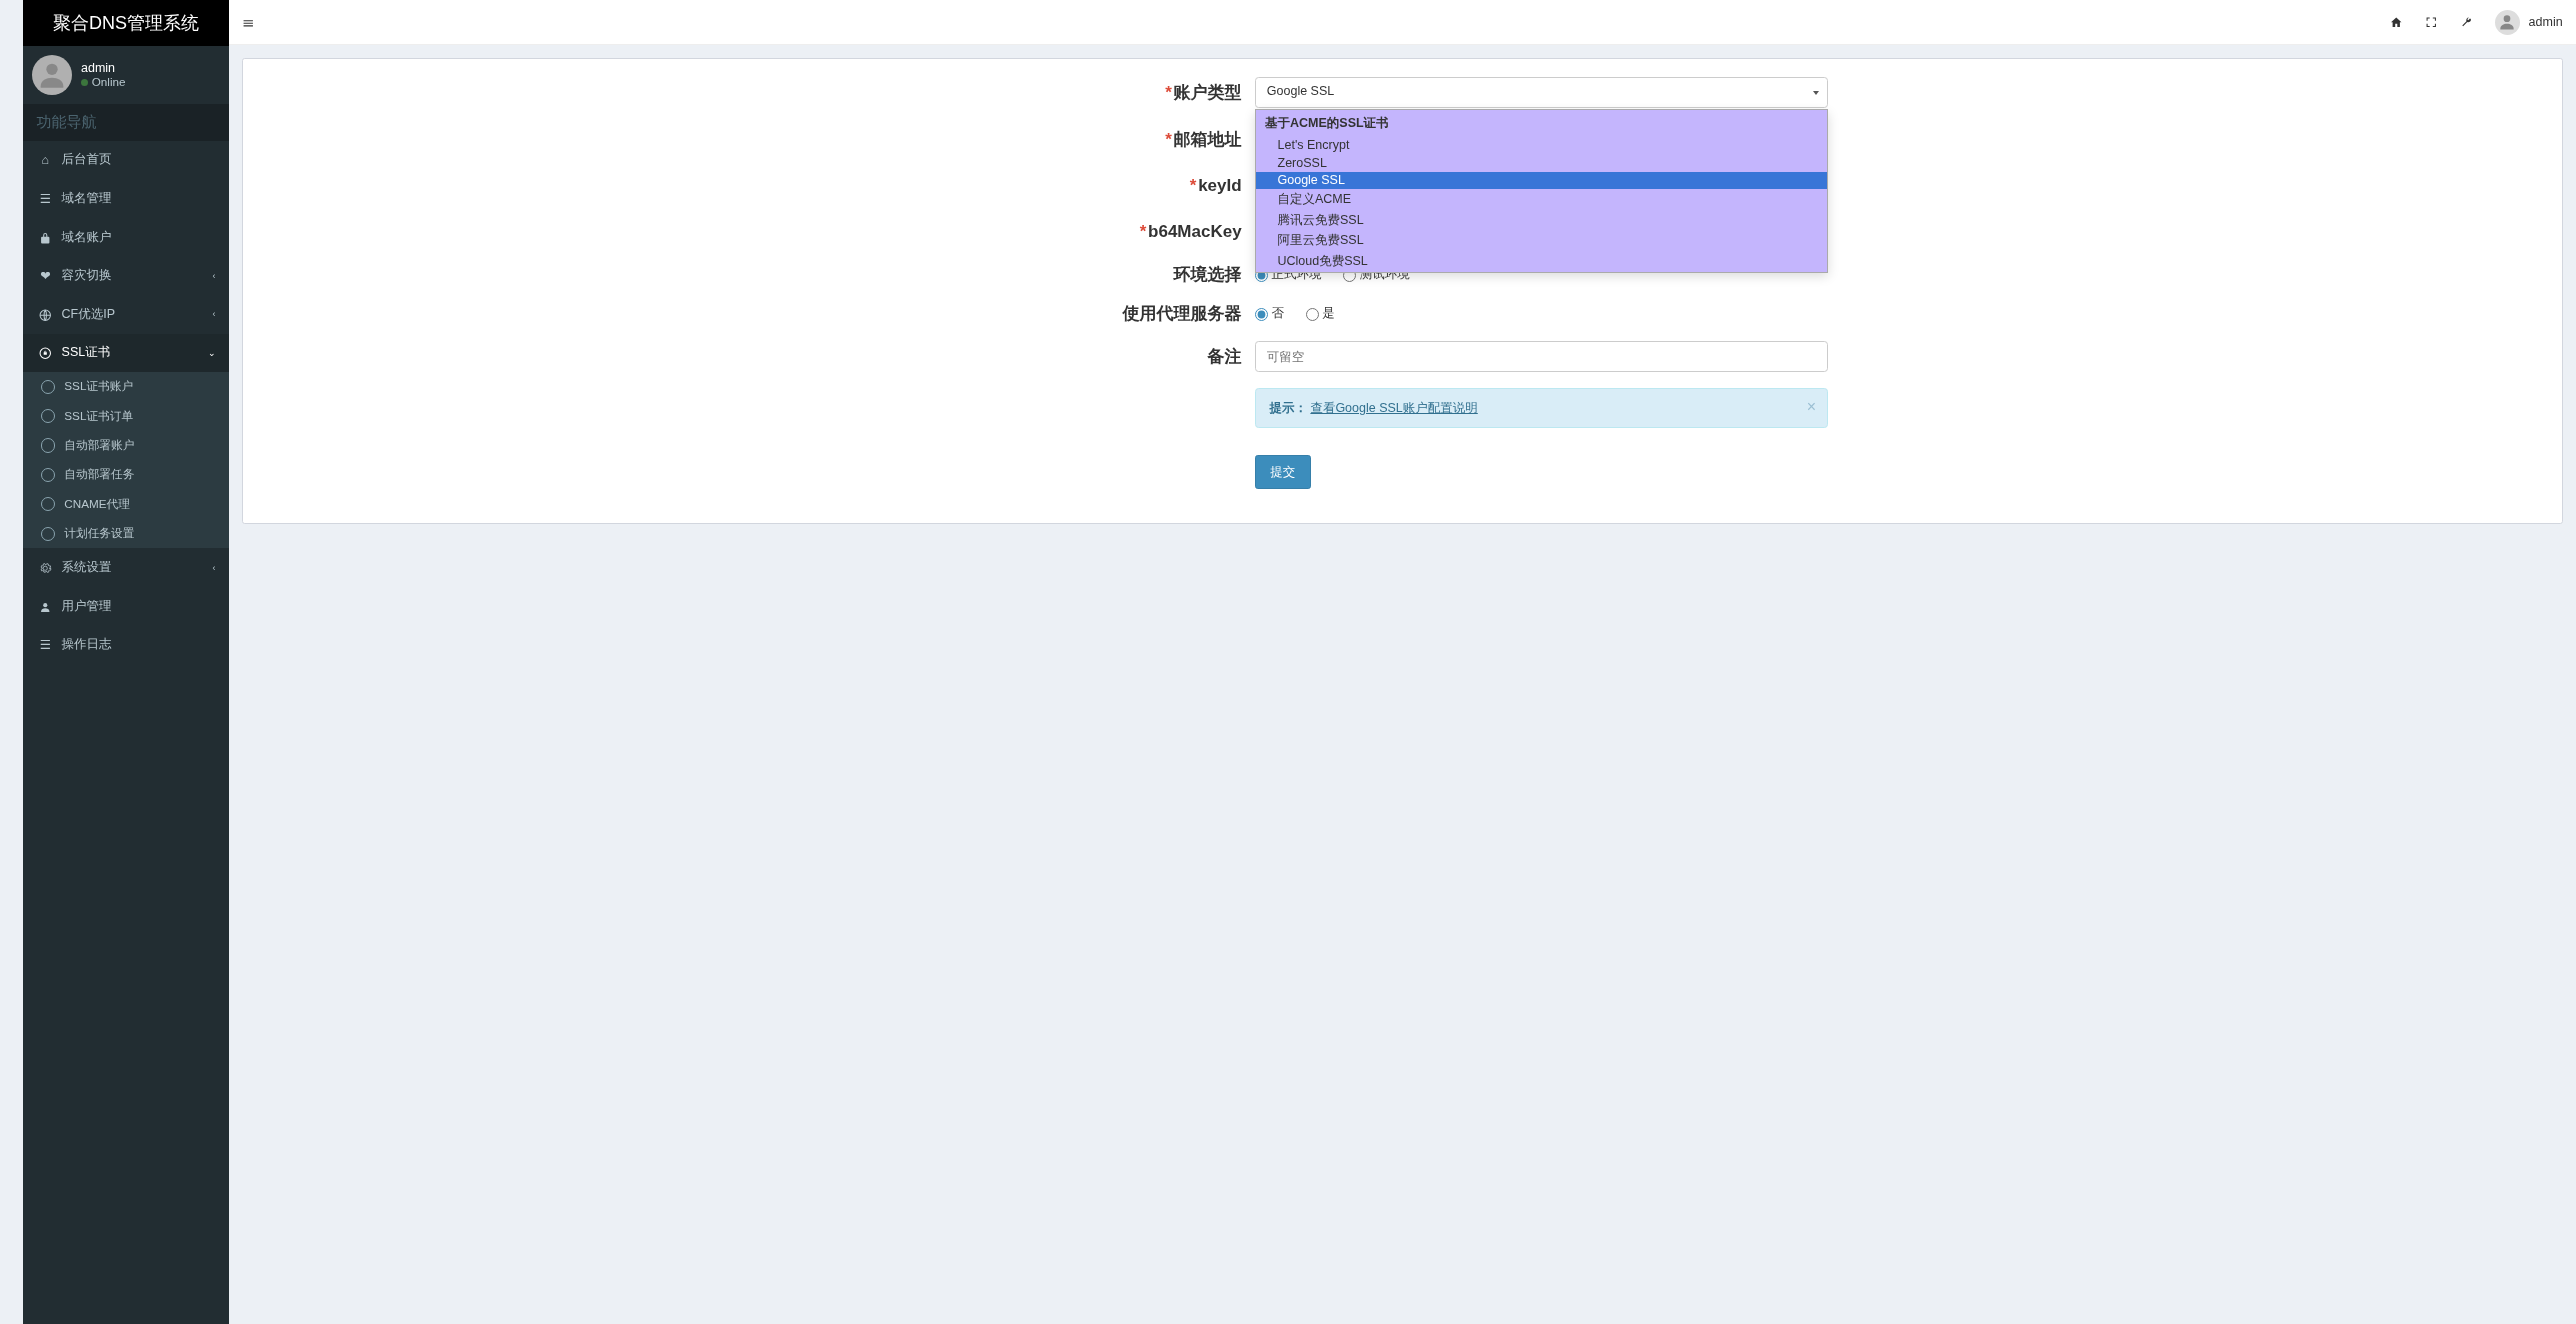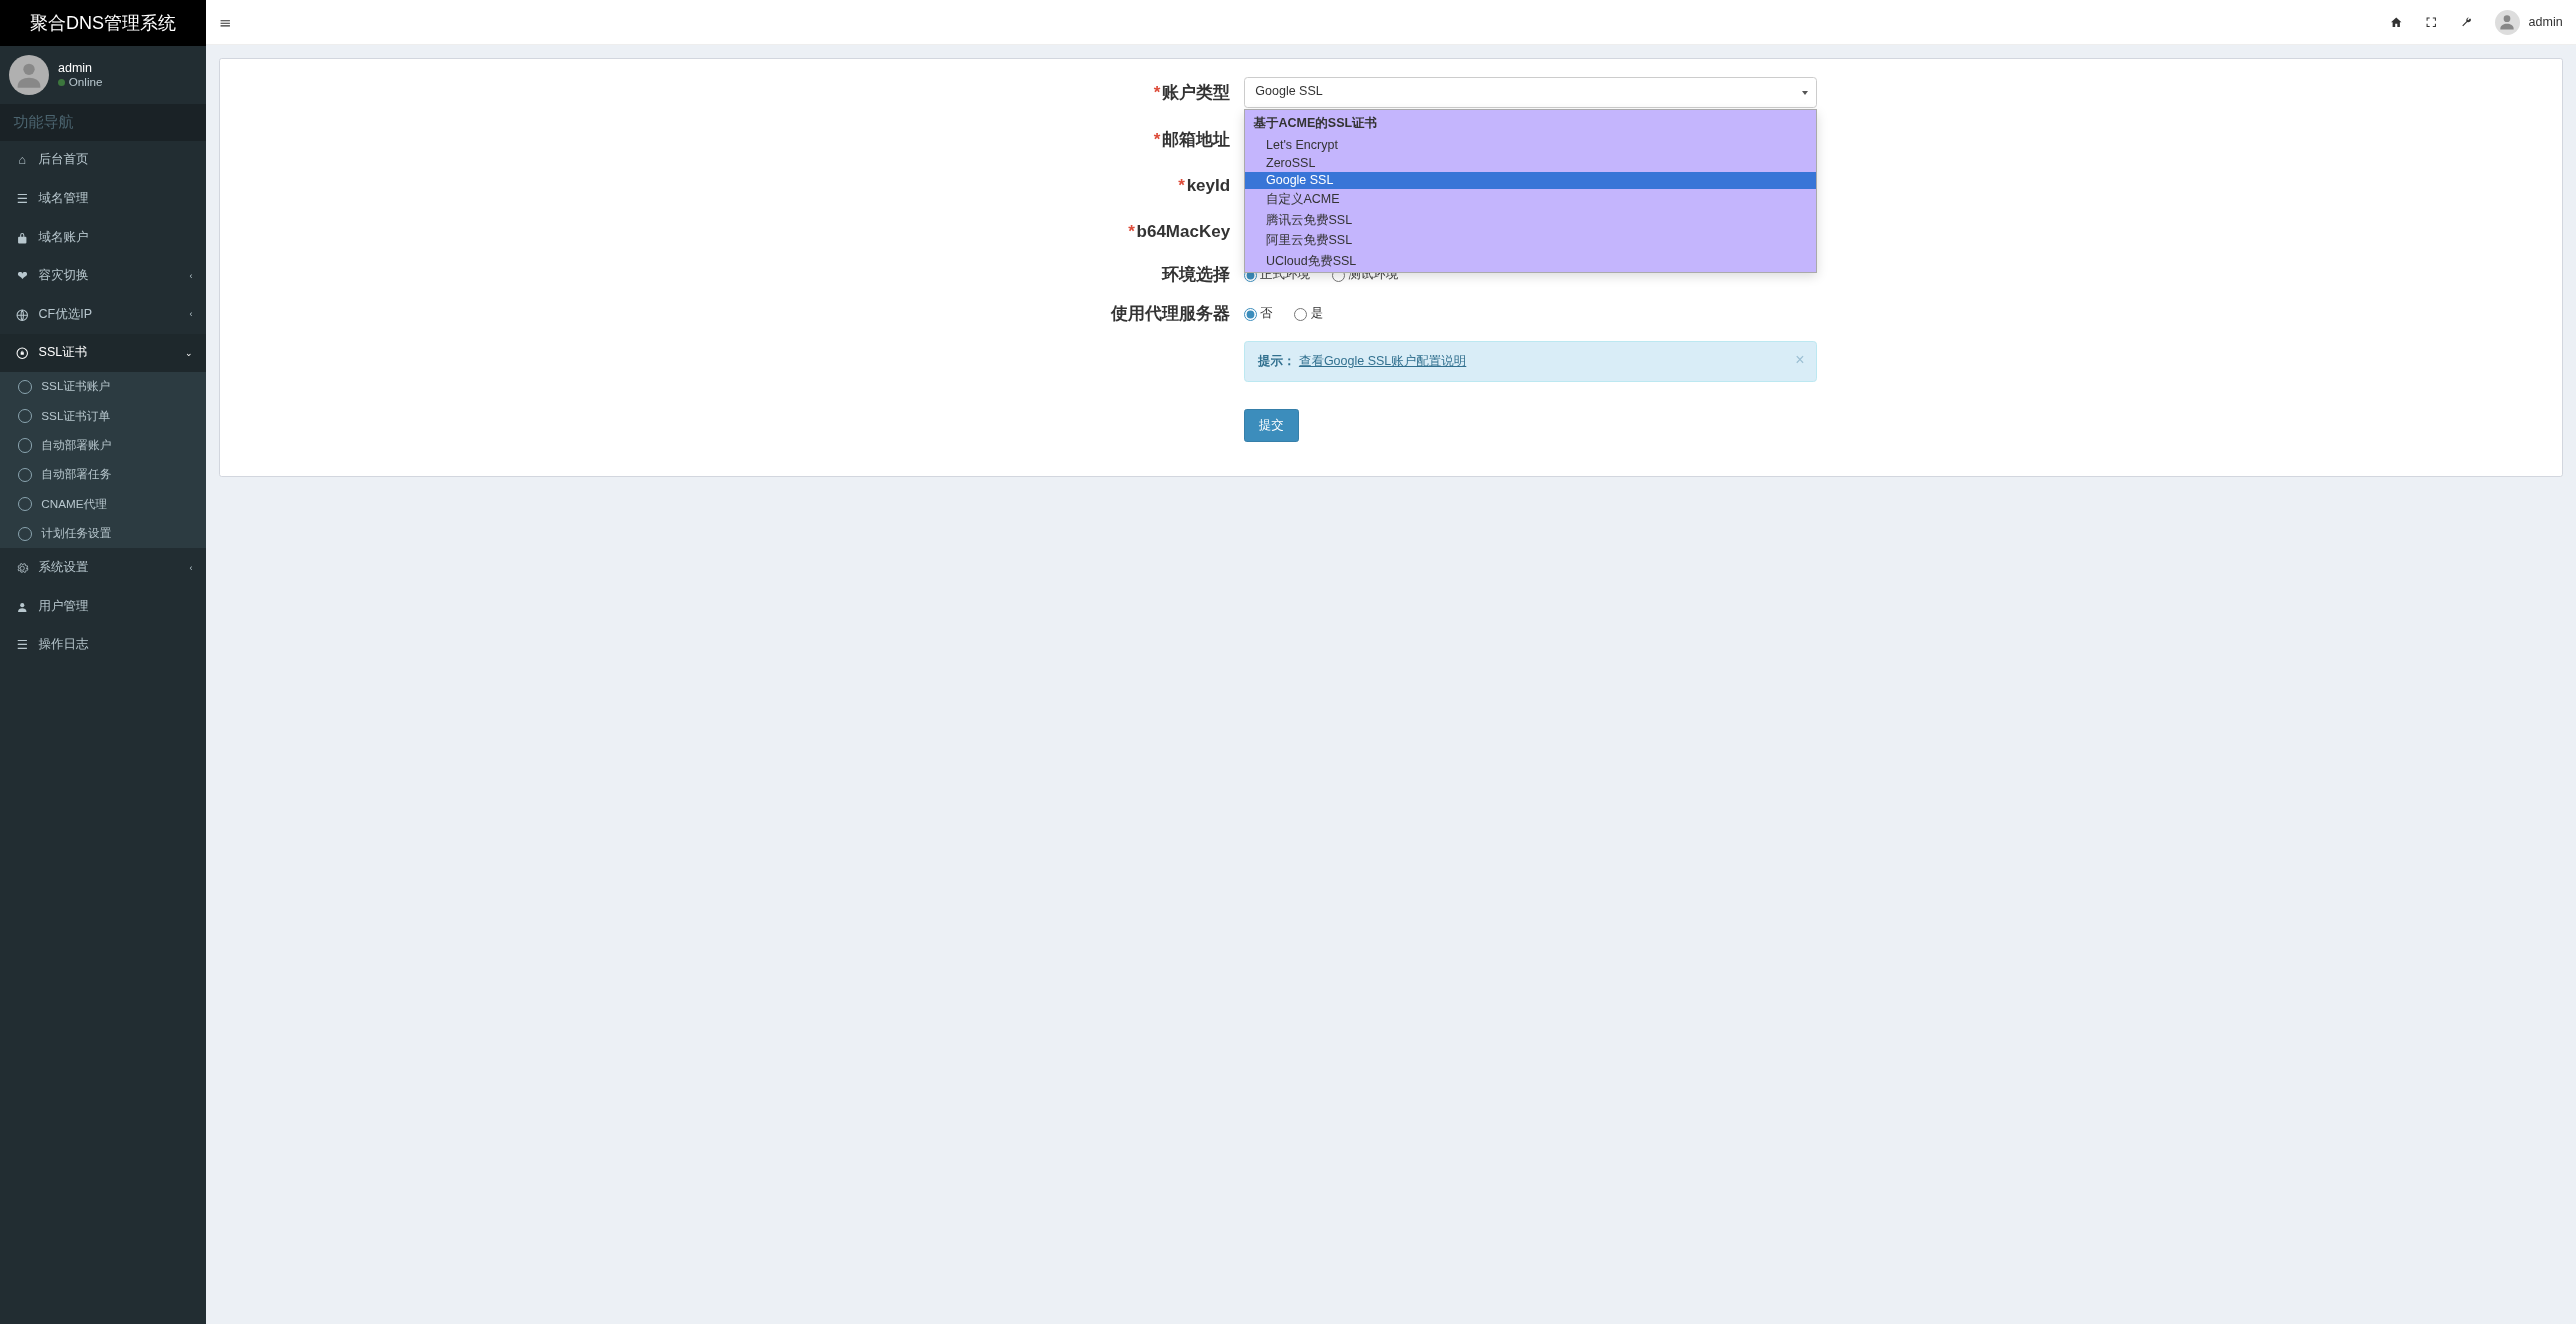--- a/index.html
+++ b/index.html
@@ -1,20 +1,20 @@
 <!DOCTYPE html>
 <html style="font-size:14.3px"><head>
 <meta charset="utf-8">
 <style>
 * { box-sizing: border-box; margin: 0; padding: 0; }
 body { font-family: "Helvetica Neue", Helvetica, Arial, "Microsoft YaHei", sans-serif; font-size: 12.5px; color: #333; background: #ecf0f5; }
 .wrapper { display: flex; min-height: 100vh; }
 
 
-.main-sidebar { width: 206px; background: #222d32; color: #b8c7ce; flex-shrink: 0; }
+.main-sidebar { width: 206px; background: #222d32; color: #b8c7ce; flex-shrink: 0; margin-left: 23px; }
 .logo { background: #000; color: #fff; text-align: center; padding: 10.8px 0; font-size: 18px; font-weight: 400; }
 .user-panel { padding: 9px; display: flex; align-items: center; gap: 9px; }
 .user-panel .avatar { width: 40px; height: 40px; border-radius: 50%; background: #b0b0b0; display: flex; align-items: center; justify-content: center; }
 .user-panel .avatar svg { width: 34px; height: 34px; fill: #888; }
 .user-panel .info .name { color: #fff; font-weight: 500; }
 .user-panel .info .status { color: #b8c7ce; font-size: 11.7px; }
 .status-dot { display: inline-block; width: 7.2px; height: 7.2px; background: #3c763d; border-radius: 50%; margin-right: 3.6px; }
 .sidebar-header { color: #4b646f; background: #1a2226; padding: 9px 13.4px; font-size: 15px; }
 .sidebar-menu { list-style: none; }
 .sidebar-menu li a { display: flex; align-items: center; padding: 10.8px 13.4px; color: #b8c7ce; text-decoration: none; font-size: 12.5px; }
@@ -285,20 +285,24 @@
               </div>
             </div>
             <div class="form-group">
               <label class="control-label"><span>使用代理服务器</span></label>
               <div class="col-input radio-group">
                 <label><input type="radio" name="proxy" checked="" style=""><span>否</span></label>
                 <label><input type="radio" name="proxy" style=""><span>是</span></label>
               </div>
             </div>
             <div class="form-group">
+              <label class="control-label"><span>备注</span></label>
+              <div class="col-input"><input class="form-control" placeholder="可留空" style=""></div>
+            </div>
+            <div class="form-group">
               <label class="control-label"></label>
               <div class="col-input">
                 <div class="alert-info">
                   <b>提示：</b>
                   <a href="#">查看Google SSL账户配置说明</a>
                   <span class="close">×</span>
                 </div>
               </div>
             </div>
             <div class="form-group" style="margin-top:27px;">

